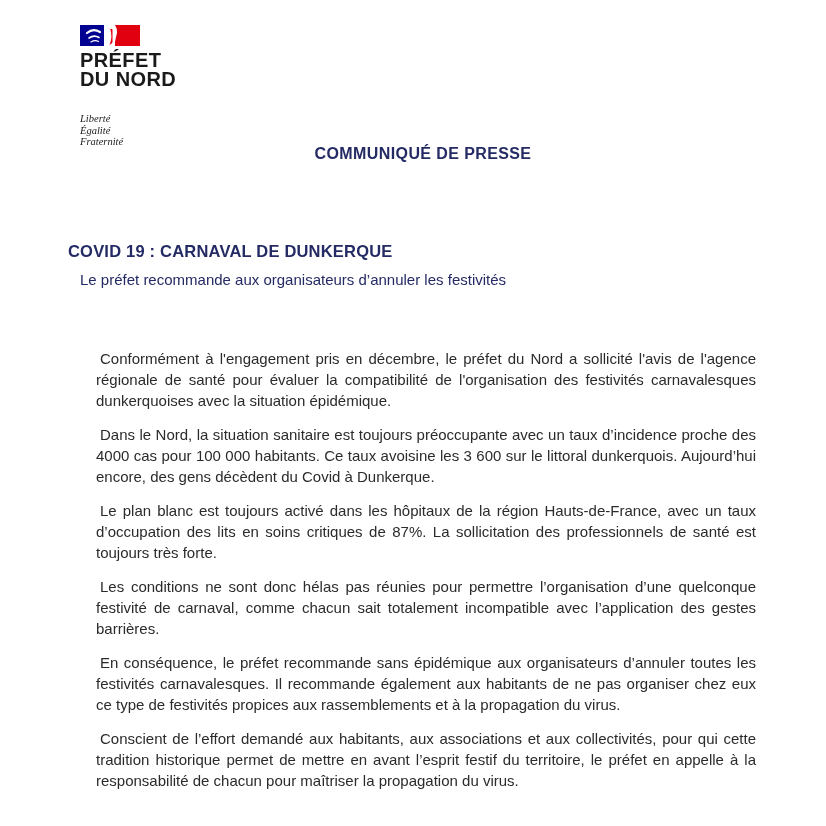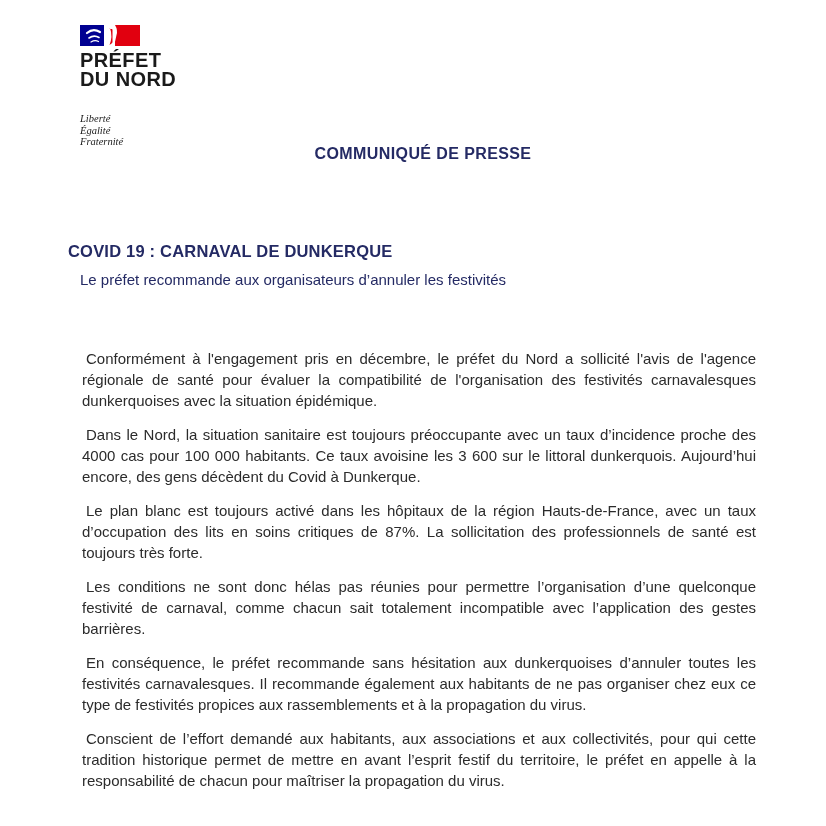--- a/index.html
+++ b/index.html
@@ -83,21 +83,21 @@
 
   
   .body-copy {
     position: absolute;
     top: 348px; left: 80px; right: 70px;
     color: #2b2b2b;
     font-size: 15px;
     line-height: 21px;
   }
   .body-copy p {
-    margin: 0 0 13px 2px;
+    margin: 0 0 13px 16px;
     text-align: justify;
     text-align-last: left;
     text-indent: 4px;
   }
 </style>
 </head>
 <body>
 
 <div class="page">
 
@@ -127,17 +127,17 @@
 
 
   <div class="release-title">COVID 19 : CARNAVAL DE DUNKERQUE</div>
   <div class="release-subtitle">Le préfet recommande aux organisateurs d’annuler les festivités</div>
 
   <div class="body-copy">
     <p>Conformément à l'engagement pris en décembre, le préfet du Nord a sollicité l'avis de l'agence régionale de santé pour évaluer la compatibilité de l'organisation des festivités carnavalesques dunkerquoises avec la situation épidémique.</p>
     <p>Dans le Nord, la situation sanitaire est toujours préoccupante avec un taux d’incidence proche des 4000 cas pour 100 000 habitants. Ce taux avoisine les 3 600 sur le littoral dunkerquois. Aujourd’hui encore, des gens décèdent du Covid à Dunkerque.</p>
     <p>Le plan blanc est toujours activé dans les hôpitaux de la région Hauts-de-France, avec un taux d’occupation des lits en soins critiques de 87%. La sollicitation des professionnels de santé est toujours très forte.</p>
     <p>Les conditions ne sont donc hélas pas réunies pour permettre l’organisation d’une quelconque festivité de carnaval, comme chacun sait totalement incompatible avec l’application des gestes barrières.</p>
-    <p>En conséquence, le préfet recommande sans hésitation aux dunkerquoises d’annuler toutes les festivités carnavalesques. Il recommande également aux habitants de ne pas organiser chez eux ce type de festivités propices aux rassemblements et à la propagation du virus.</p>
+    <p>En conséquence, le préfet recommande sans épidémique aux organisateurs d’annuler toutes les festivités carnavalesques. Il recommande également aux habitants de ne pas organiser chez eux ce type de festivités propices aux rassemblements et à la propagation du virus.</p>
     <p>Conscient de l’effort demandé aux habitants, aux associations et aux collectivités, pour qui cette tradition historique permet de mettre en avant l’esprit festif du territoire, le préfet en appelle à la responsabilité de chacun pour maîtriser la propagation du virus.</p>
   </div>
 
 </div>
 
 </body></html>

